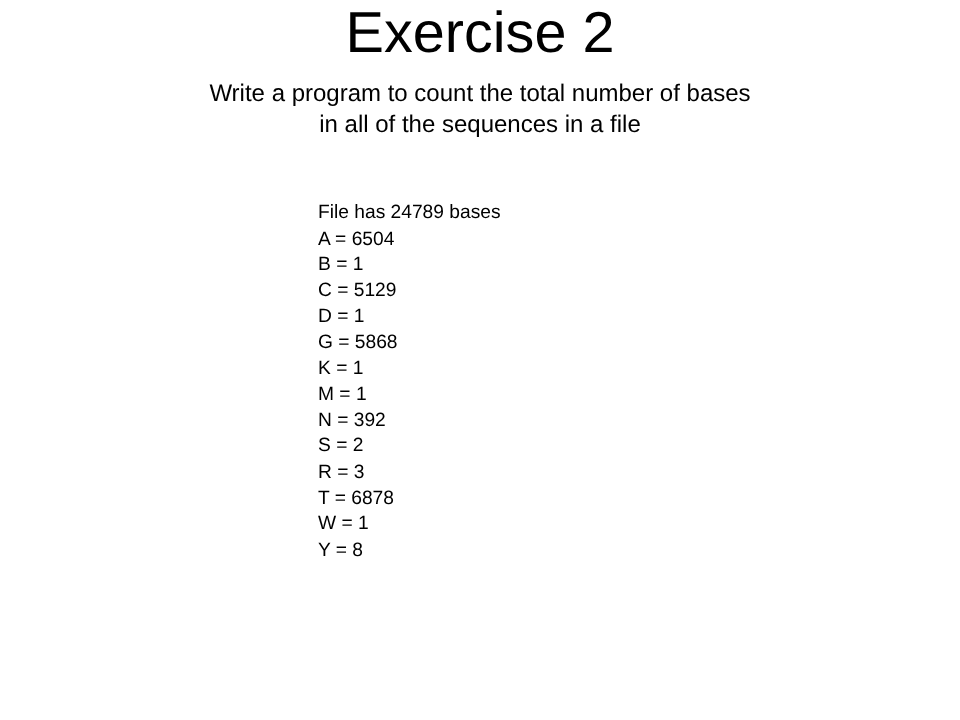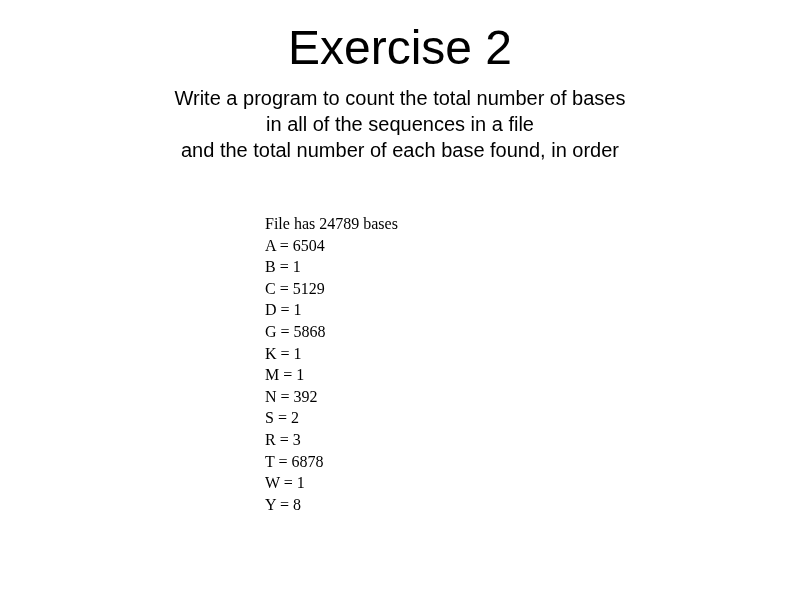--- a/index.html
+++ b/index.html
@@ -9,52 +9,50 @@
     }
     body {
       width: 800px;
       height: 600px;
       background: white;
       font-family: Arial, Helvetica, sans-serif;
       color: black;
     }
     .container {
       width: 100%;
-      padding-top: 20px;
     }
     .title {
       text-align: center;
       font-size: 48px;
       font-weight: normal;
       margin-bottom: 10px;
     }
     .description {
       text-align: center;
       font-size: 20px;
       line-height: 1.3;
       margin-bottom: 50px;
       padding: 0 60px;
     }
     .output {
-      font-family: Liberation Serif, serif;
+      font-family: Liberation Sans, sans-serif;
       font-size: 16px;
       line-height: 1.35;
       white-space: pre;
       margin-left: 265px;
     }
   </style>
 </head>
 <body>
 
 <div class="container">
   <h1 class="title">Exercise 2</h1>
   <div class="description">
     <span>Write a program to count the total number of bases</span><br>
     <span>in all of the sequences in a file</span><br>
-    <span>and the total number of each base found, in order</span>
   </div>
   <div class="output" id="output-block">File has 24789 bases
 A = 6504
 B = 1
 C = 5129
 D = 1
 G = 5868
 K = 1
 M = 1
 N = 392

